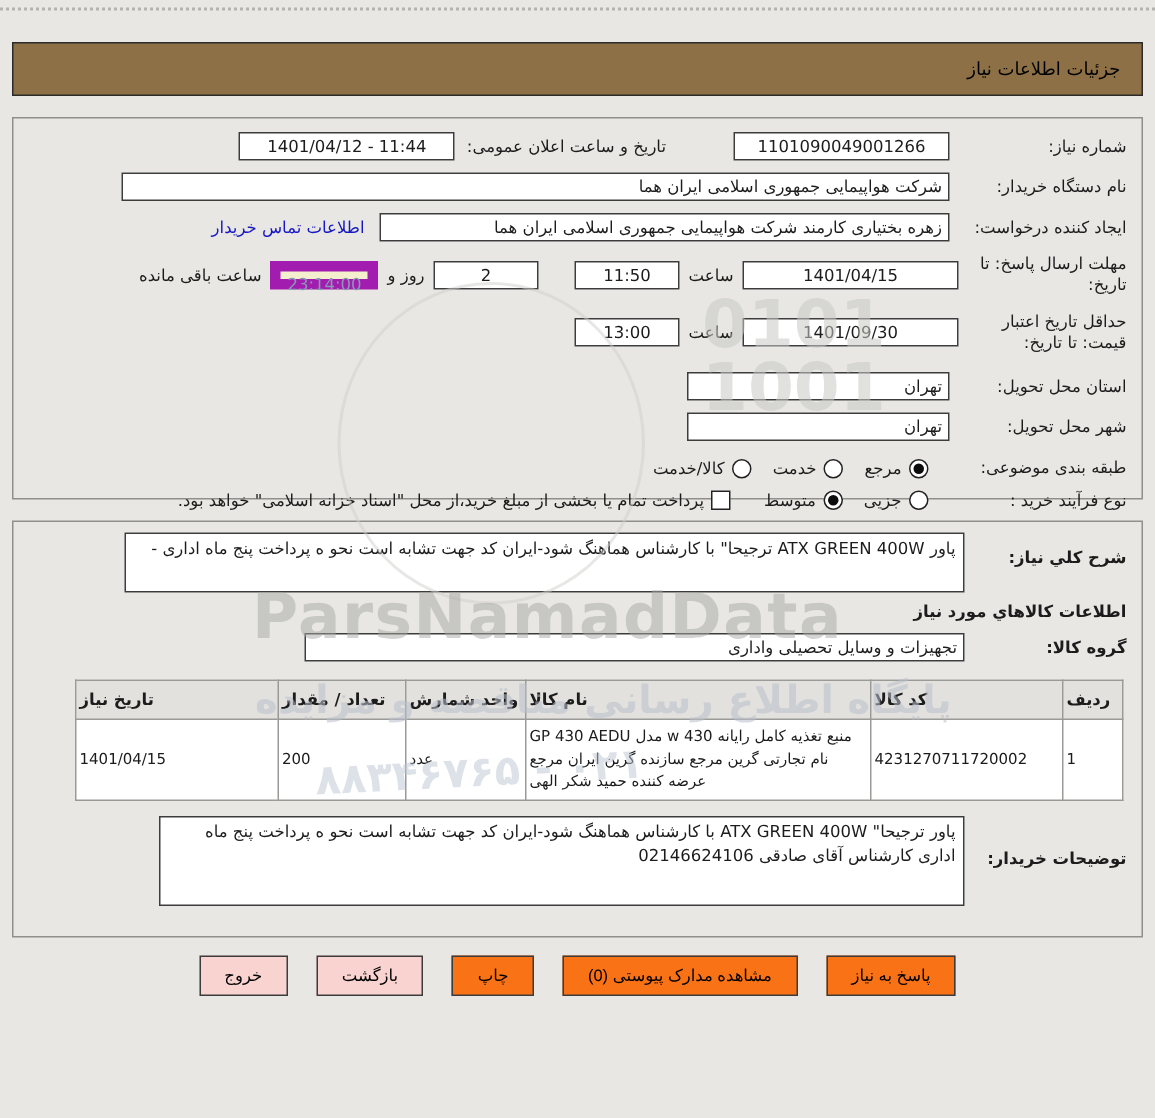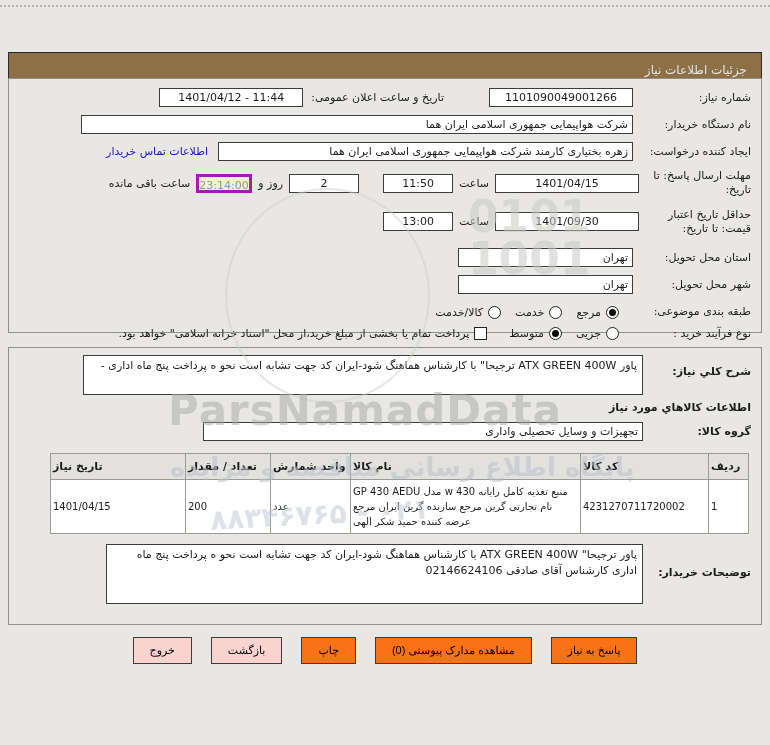--- a/index.html
+++ b/index.html
@@ -6,40 +6,40 @@
   html,body{width:770px;height:745px}
   body{
     background:#e8e7e4;
     font-family:"DejaVu Sans",sans-serif;
     font-size:11px;color:#1c1c1c;
     direction:rtl;position:relative;overflow:hidden;
   }
   .dotted{position:absolute;top:5px;left:0;right:0;border-top:2px dotted #b3b3b0}
   .title-bar{
     position:absolute;top:28px;right:8px;left:8px;height:36px;
-    background:#8d7045;border:1px solid #2b2b2b;color:#e5e5e5;
-    display:flex;align-items:center;padding-right:14px;font-size:12px;margin-top:24px;
+    background:#8d7045;border:1px solid #2b2b2b;color:#000000;
+    display:flex;align-items:center;padding-right:14px;font-size:12px;
   }
   .panel{position:absolute;right:8px;left:8px;border:1px solid #8f8f8c;background:#e8e7e4}
   .panel1{top:78px;height:255px;padding:9px 10px 4px 10px}
   .panel2{top:347px;height:278px;padding:7px 10px 4px 10px}
   .frow{display:flex;align-items:center;margin-bottom:8px}
   .lbl{width:118px;flex:none;line-height:1.25}
   .lbl2{width:112px;flex:none;line-height:1.3}
   .blbl{width:108px;flex:none;font-weight:bold;line-height:1.25}
   .ibox{
     background:#fff;border:1px solid #3c3c3c;height:19px;
     padding:2px 4px;overflow:hidden;white-space:nowrap;
   }
   .num{direction:ltr;text-align:center}
   .w160{width:144px;flex:none}.w70{width:70px;flex:none}.w175{width:175px;flex:none}
   .gap6{width:6px;flex:none}.gap24{width:24px;flex:none}.gap45{width:45px;flex:none}
   .countdown{
-    background:#f4efcd;border:3px solid #a21caf;color:#8a98b4;
-    width:56px;height:19px;flex:none;text-align:left;direction:ltr;padding:2px 0;
+    background:#f4efcd;border:7px solid #a21caf;color:#8a98b4;
+    width:72px;height:19px;flex:none;text-align:center;direction:ltr;padding:2px 0;
   }
   .link{color:#1717c4;cursor:pointer;white-space:nowrap;margin-right:10px}
   .radio{width:13px;height:13px;border:1px solid #222;border-radius:50%;background:#fff;display:inline-block;position:relative;flex:none}
   .radio.on::after{content:"";position:absolute;inset:2px;background:#0c0c0c;border-radius:50%}
   .checkbox{width:13px;height:13px;border:1px solid #222;background:#fff;display:inline-block;flex:none}
   .opt{display:flex;align-items:center;gap:5px;margin-right:14px}
   .tbox{
     background:#fff;border:1px solid #3c3c3c;padding:2px 5px;
     line-height:1.45;overflow:hidden;
   }
@@ -91,21 +91,21 @@
       <div class="ibox num w160">1401/04/12 - 11:44</div>
     </div>
 
     <div class="frow">
       <span class="lbl">نام دستگاه خریدار:</span>
       <div class="ibox" style="width:552px">شرکت هواپیمایی جمهوری اسلامی ایران هما</div>
     </div>
 
     <div class="frow">
       <span class="lbl">ایجاد کننده درخواست:</span>
-      <div class="ibox" style="width:415px">زهره بختیاری کارمند شرکت هواپیمایی جمهوری اسلامی ایران هما</div>
+      <div class="ibox" style="width:380px">زهره بختیاری کارمند شرکت هواپیمایی جمهوری اسلامی ایران هما</div>
       <span class="link">اطلاعات تماس خریدار</span>
     </div>
 
     <div class="frow" style="margin-bottom:10px">
       <span class="lbl2">مهلت ارسال پاسخ: تا تاریخ:</span>
       <div class="ibox num w160">1401/04/15</div>
       <span class="gap6"></span>
       <span>ساعت</span>
       <span class="gap6"></span>
       <div class="ibox num w70">11:50</div>

